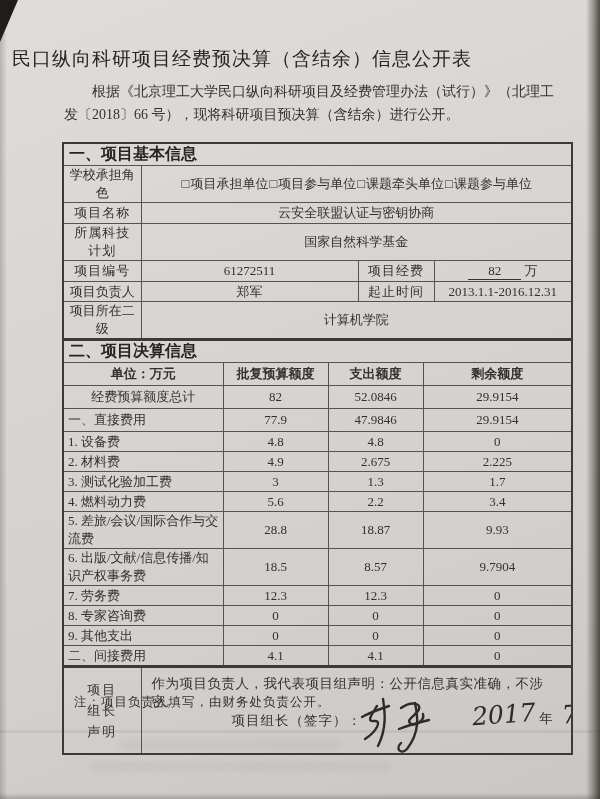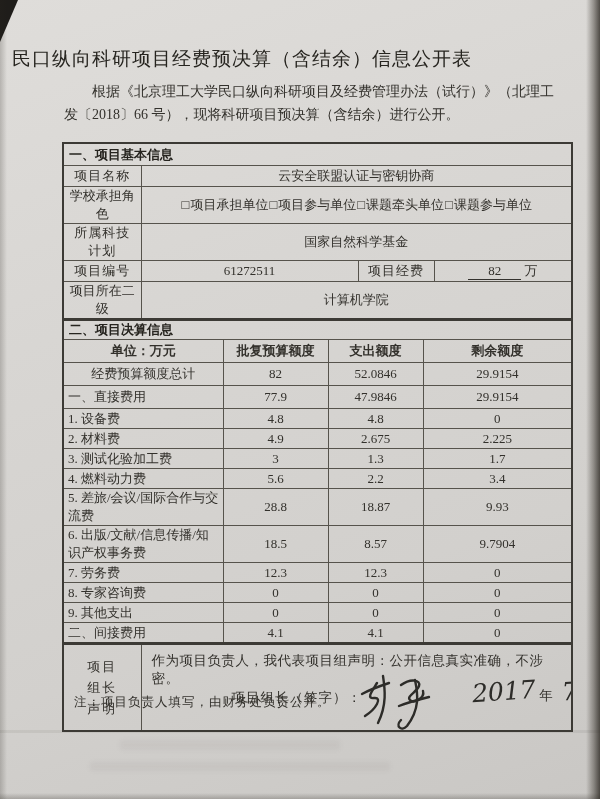--- a/index.html
+++ b/index.html
@@ -25,21 +25,21 @@
   .intro{position:absolute;top:80px;left:64px;width:500px;font-size:14px;
     line-height:23px;text-indent:2em;color:#33312c;}
 
   .tables{position:absolute;top:142px;left:62px;width:509px;}
   table{width:100%;border-collapse:collapse;table-layout:fixed;}
   table+table{margin-top:-1px;}
   td{border:1px solid #56534c;font-size:13px;color:#33312c;padding:0 4px;
      text-align:center;overflow:hidden;}
   .tbl-basic,.tbl-decision,.tbl-decl{border:2px solid #3c3a35;}
   td.sec{font-family:Liberation Serif, serif;font-weight:bold;
-     text-align:left;font-size:13px;color:#26241f;padding-left:5px;}
+     text-align:left;font-size:16px;color:#26241f;padding-left:5px;}
   td.lbl{letter-spacing:1px;}
   .h22{height:21px}.h21{height:20px}.h20{height:19px}.h17{height:16px}
   .h23{height:22px}.h38{height:36px}.h36{height:34px}
   td.left{text-align:left;}
   td.bold{font-weight:bold;}
   .u82{display:inline-block;border-bottom:1px solid #34322e;padding:0 20px;}
   .chk{margin:0 1px;}
 
   
   .decl-left{letter-spacing:2px;line-height:21px;}
@@ -76,36 +76,42 @@
           <col style="width:78px">
           <col style="width:217px">
           <col style="width:76px">
           <col style="width:138px">
         </colgroup>
       <tbody>
           <tr>
         <td colspan="4" class="sec h22">一、项目基本信息</td>
       </tr>
       <tr>
+        <td class="h21">学校承担角色</td>
+        <td colspan="3"><span class="chk">□</span><span>项目承担单位</span><span class="chk">□</span><span>项目参与单位</span><span class="chk">□</span><span>课题牵头单位</span><span class="chk">□</span><span>课题参与单位</span></td>
+      </tr>
+      <tr>
         <td class="lbl h21">项目名称</td>
         <td colspan="3">云安全联盟认证与密钥协商</td>
-      </tr>
-      <tr>
-        <td class="h21">学校承担角色</td>
-        <td colspan="3"><span class="chk">□</span><span>项目承担单位</span><span class="chk">□</span><span>项目参与单位</span><span class="chk">□</span><span>课题牵头单位</span><span class="chk">□</span><span>课题参与单位</span></td>
       </tr>
       <tr>
         <td class="lbl h21">所属科技计划</td>
         <td colspan="3">国家自然科学基金</td>
       </tr>
       <tr>
         <td class="lbl h21">项目编号</td>
         <td>61272511</td>
         <td class="lbl">项目经费</td>
         <td><span class="u82">82</span> <span>万</span></td>
+      </tr>
+      <tr>
+        <td class="h20">项目负责人</td>
+        <td>郑军</td>
+        <td class="lbl">起止时间</td>
+        <td>2013.1.1-2016.12.31</td>
       </tr>
       <tr>
         <td class="h20">项目所在二级</td>
         <td colspan="3">计算机学院</td>
       </tr>
     </tbody>
       </table>
 
     <table class="tbl-decision">
       <colgroup>

